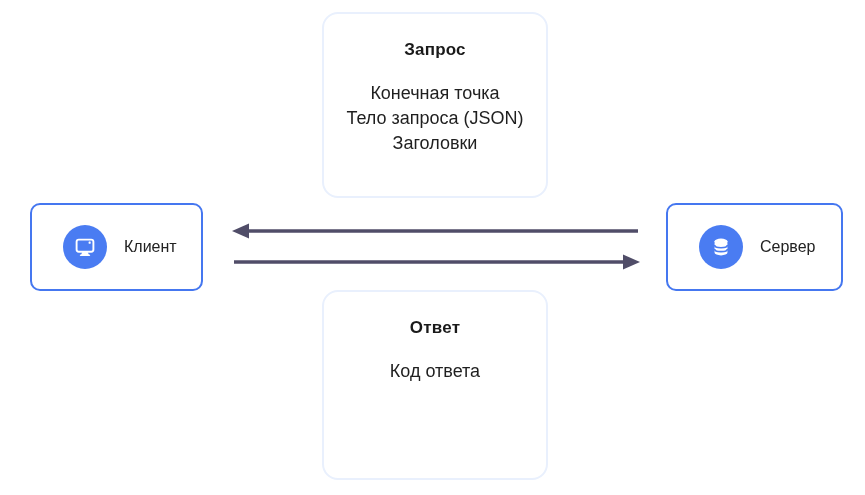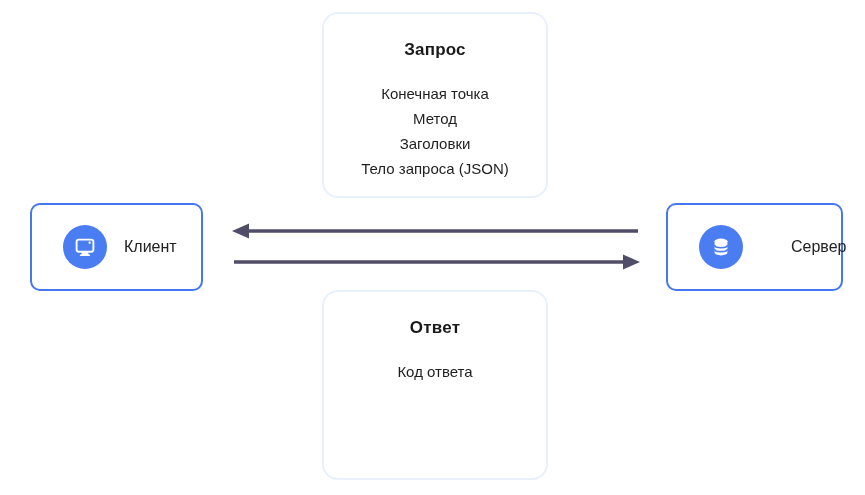--- a/index.html
+++ b/index.html
@@ -28,36 +28,36 @@
   .card-response { left: 322px; top: 290px; height: 190px; }
   .card-title {
     margin-top: 26px;
     font-size: 17px;
     font-weight: bold;
     color: #1a1a1a;
     letter-spacing: 0.2px;
   }
   .card-items {
     margin-top: 21px;
-    font-size: 15px;
+    font-size: 18px;
     line-height: 25px;
     color: #1f1f1f;
   }
   
   .node {
     position: absolute;
     height: 88px;
     background: #ffffff;
     border: 2px solid #4577f0;
     border-radius: 10px;
     display: flex;
     align-items: center;
   }
   .node-client { left: 30px; top: 203px; width: 173px; }
-  .node-server { left: 666px; top: 203px; width: 177px; gap: 31px; }
+  .node-server { left: 666px; top: 203px; width: 177px; }
   .icon-circle {
     width: 44px;
     height: 44px;
     border-radius: 50%;
     background: #4a7cf2;
     display: flex;
     align-items: center;
     justify-content: center;
     margin-left: 31px;
     flex: 0 0 auto;
@@ -79,23 +79,22 @@
 </style>
 </head>
 <body>
 
 <div class="stage">
 
   <div class="card card-request">
     <div class="card-title">Запрос</div>
     <div class="card-items">
       <div class="card-item">Конечная точка</div>
-      <div class="card-item">Метод</div>
+      <div class="card-item">Тело запроса (JSON)</div>
       <div class="card-item">Заголовки</div>
-      <div class="card-item">Тело запроса (JSON)</div>
     </div>
   </div>
 
   <div class="node node-client">
     <span class="icon-circle">
       <svg width="24" height="24" viewBox="0 0 24 24" aria-hidden="true">
         <rect x="3.6" y="4.6" width="16.8" height="12.2" rx="2.2" fill="none" stroke="#ffffff" stroke-width="1.9"></rect>
         <rect x="15.6" y="6.6" width="2.1" height="2.1" rx="0.4" fill="#ffffff"></rect>
         <path d="M9.4 16.8 L14.6 16.8 L16 20 L8 20 Z" fill="#ffffff"></path>
         <rect x="6.8" y="19.4" width="10.4" height="1.7" rx="0.8" fill="#ffffff"></rect>

